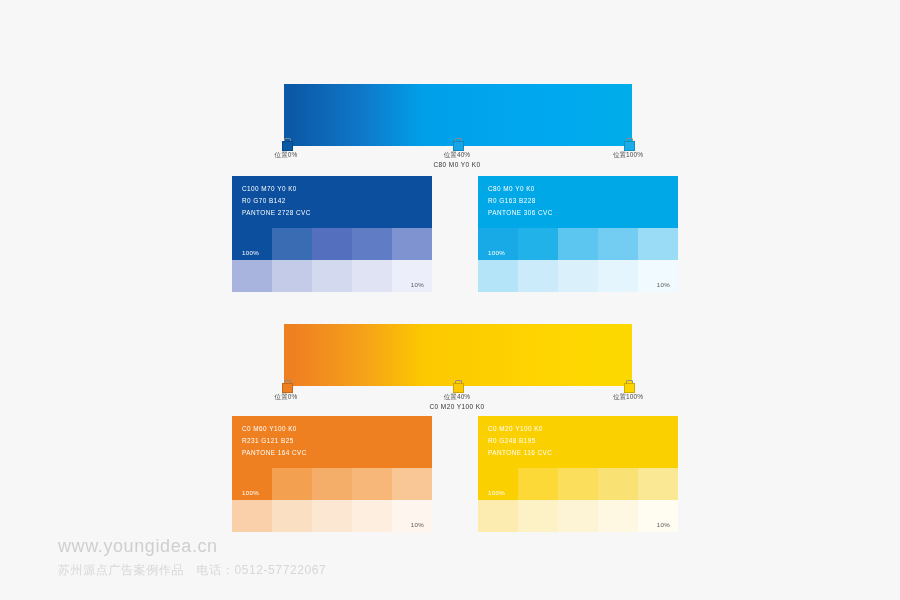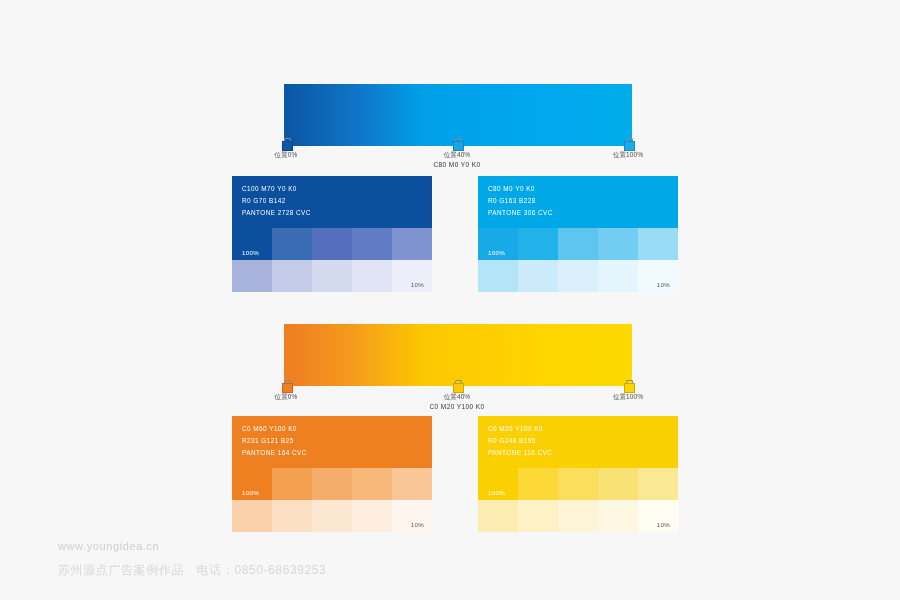--- a/index.html
+++ b/index.html
@@ -61,21 +61,21 @@
   .tag{
     position:absolute;font-size:6.2px;letter-spacing:.3px;
   }
   .tag.left{left:10px;bottom:4px;}
   .tag.right{right:8px;bottom:4px;}
   .tag.onDark{color:#ffffff;}
   .tag.onLight{color:#5a5a5a;}
 
   
   .footer{position:absolute;left:58px;top:536px;}
-  .footer .url{font-size:11px;color:#cfcfcf;letter-spacing:.6px;line-height:20px;}
+  .footer .url{font-size:18px;color:#cfcfcf;letter-spacing:.6px;line-height:20px;}
   .footer .info{font-size:12px;color:#d7d7d7;letter-spacing:.6px;line-height:20px;margin-top:4px;}
 </style>
 </head>
 <body>
 
 <div class="stage">
 
   <div class="grad-bar" id="grad-blue"></div>
 
   <div class="stop" style="left:226px;top:138px;">
@@ -225,16 +225,16 @@
       <div class="cell" style="background:#fdf1c6"></div>
       <div class="cell" style="background:#fdf4d6"></div>
       <div class="cell" style="background:#fef8e3"></div>
       <div class="cell" style="background:#fffcf1"></div>
       <span class="tag right onLight">10%</span>
     </div>
   </div>
 
   <div class="footer">
     <div class="url">www.youngidea.cn</div>
-    <div class="info">苏州源点广告案例作品　电话：0850-68639253</div>
+    <div class="info">苏州源点广告案例作品　电话：0512-57722067</div>
   </div>
 
 </div>
 
 </body></html>

